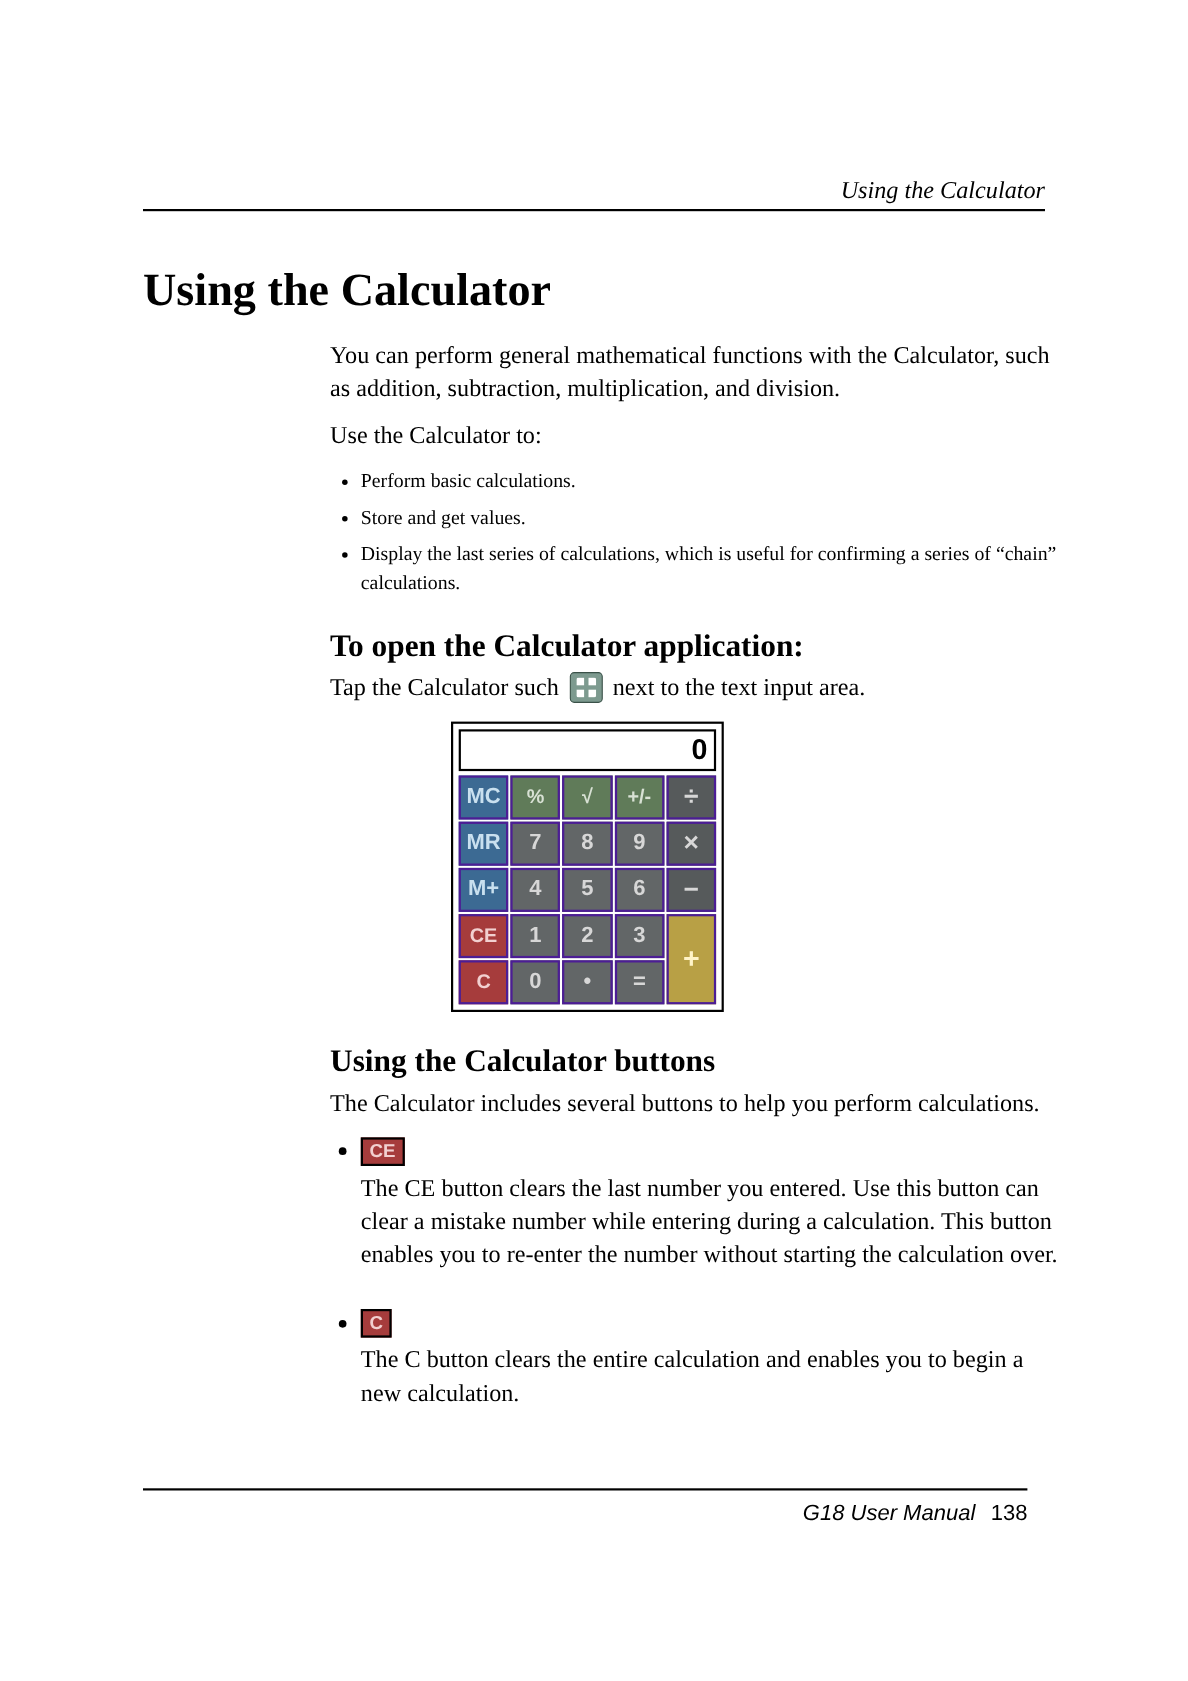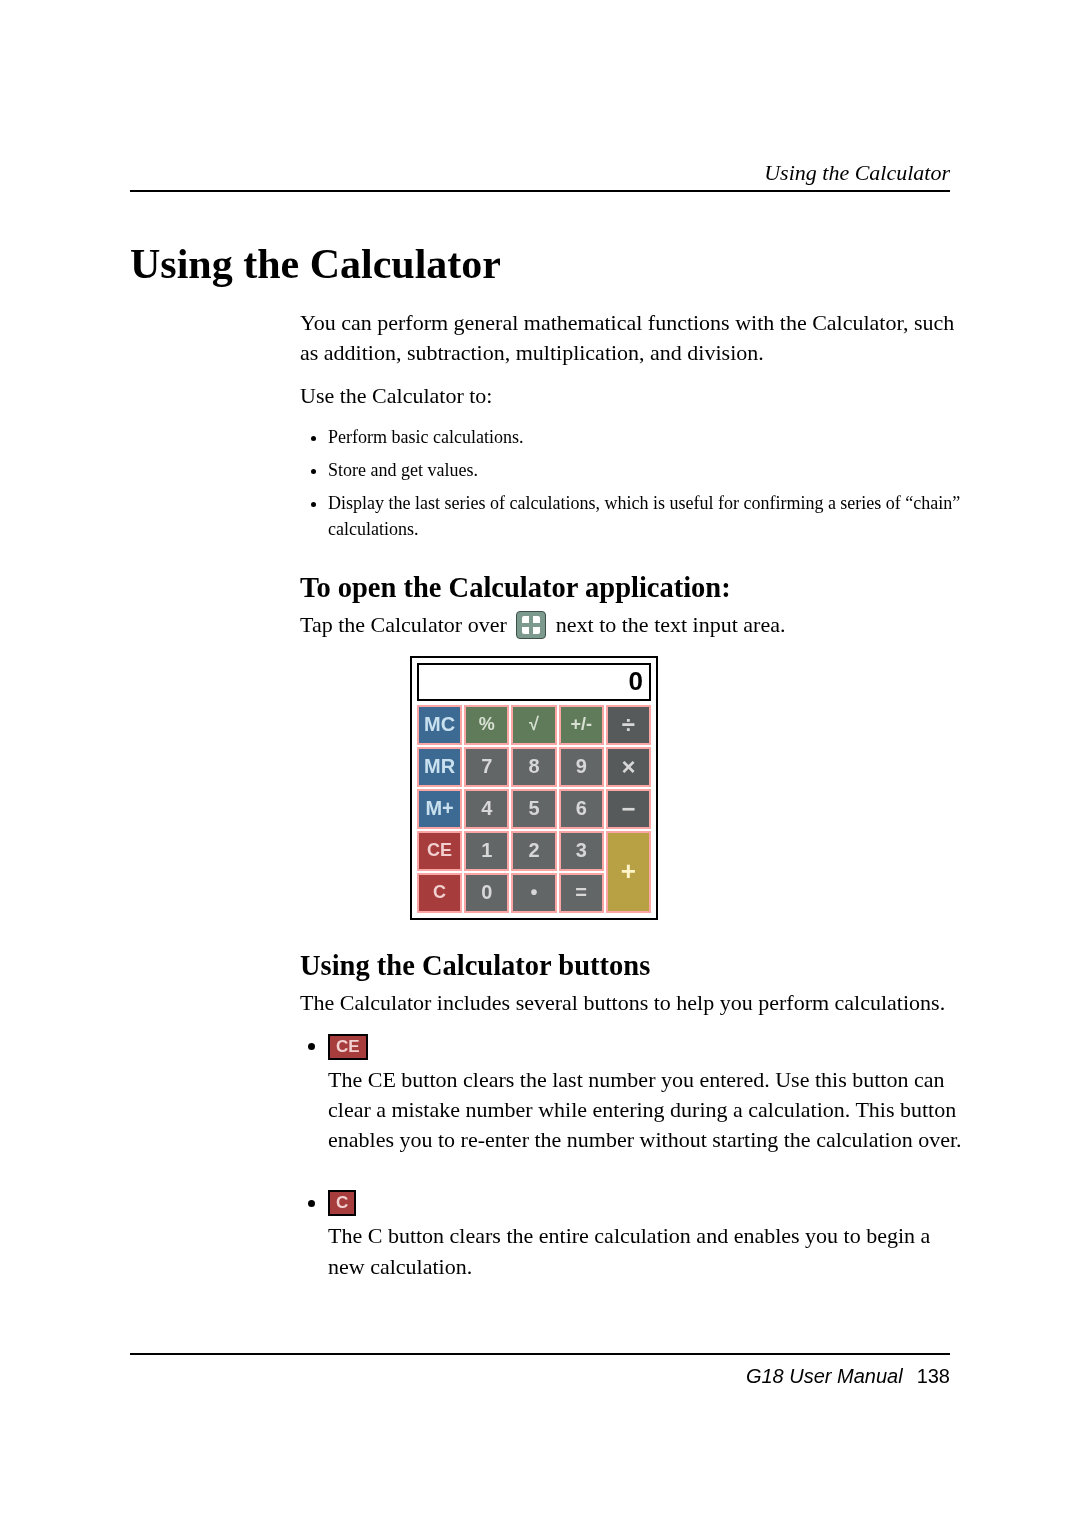--- a/index.html
+++ b/index.html
@@ -115,21 +115,21 @@
     font-weight: 900;
   }
   .calc-grid {
     display: grid;
     grid-template-columns: repeat(5, 1fr);
     grid-template-rows: repeat(5, 40px);
     gap: 2px;
     padding: 2px 4px 4px 4px;
   }
   .key {
-    border: 2px solid #fca5a5;
+    border: 2px solid #4c1d95;
     display: flex;
     align-items: center;
     justify-content: center;
     font-family: "Arial Black", Arial, sans-serif;
     font-weight: 900;
     font-size: 20px;
     box-sizing: border-box;
   }
   .key.blue   { background: #3c6a93; color: #c9e0ef; }
   .key.dark   { background: #626667; color: #d7d7d7; }
@@ -162,21 +162,21 @@
   ul.descs > li {
     font-size: 22px;
     line-height: 1.38;
     margin-bottom: 32px;
   }
   .chip-line { margin-bottom: 2px; }
 
   .footer {
     position: absolute;
     left: 130px;
-    right: 130px;
+    right: 146px;
     bottom: 140px;
   }
   .footer .rule {
     border-top: 2px solid #000;
     margin-bottom: 10px;
   }
   .footer .row {
     display: flex;
     justify-content: flex-end;
     font-family: Arial, Helvetica, sans-serif;
@@ -204,21 +204,21 @@
       <p>You can perform general mathematical functions with the Calculator, such as addition, subtraction, multiplication, and division.</p>
       <p>Use the Calculator to:</p>
       <ul class="bullets">
         <li>Perform basic calculations.</li>
         <li>Store and get values.</li>
         <li>Display the last series of calculations, which is useful for confirming a series of “chain” calculations.</li>
       </ul>
 
       <h2 class="subhead">To open the Calculator application:</h2>
       <p class="inline-with-icon">
-        <span>Tap the Calculator over</span>
+        <span>Tap the Calculator such</span>
         <span class="icon-small"></span>
         <span> next to the text input area.</span>
       </p>
 
       <div class="calc-figure">
         <div class="calc-wrap">
           <div class="calc-display">0</div>
           <div class="calc-grid">
             <div class="key blue">MC</div>
             <div class="key green">%</div>

